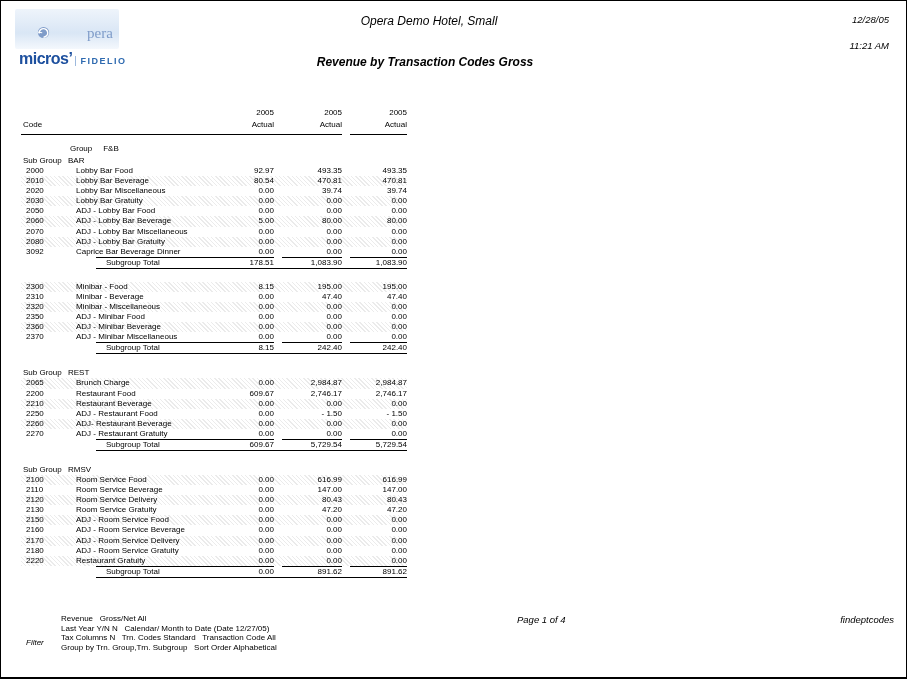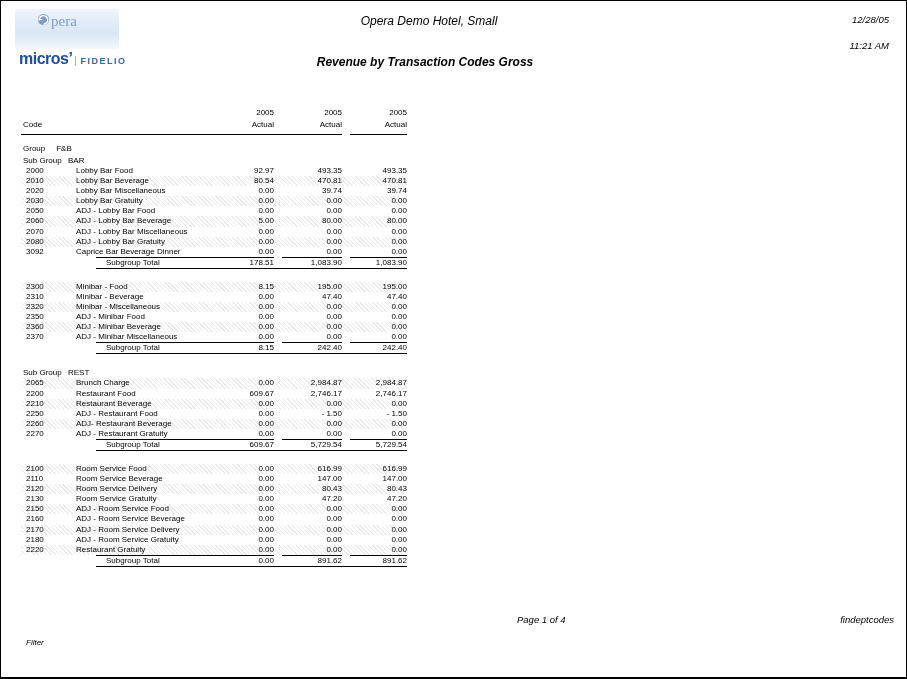--- a/index.html
+++ b/index.html
@@ -5,21 +5,21 @@
   html,body{margin:0;padding:0;background:#fff;}
   .page{
     position:relative;width:907px;height:679px;box-sizing:border-box;
     background:#fff;border:1px solid #000;border-bottom:2px solid #000;
     font-family:"Liberation Sans",sans-serif;color:#000;overflow:hidden;
   }
   
   .logo{position:absolute;left:14px;top:8px;width:104px;height:40px;
     background:linear-gradient(180deg,#eef4fb 0%,#d9e6f5 60%,#f4f8fd 100%);
     border-radius:2px;}
-  .opera-line{position:absolute;left:22px;top:3px;display:flex;align-items:center;}
+  .opera-line{position:absolute;left:22px;top:16px;display:flex;gap:36px;}
   .opera-text{font-size:15px;color:#7f9cc9;letter-spacing:0;font-family:"Liberation Serif",serif;}
   .micros-line{position:absolute;left:4px;top:21px;display:flex;align-items:baseline;}
   .micros-text{font-size:16px;font-weight:bold;color:#1c4f9e;letter-spacing:-0.5px;margin-top:20px;}
   .fidelio-text{font-size:9px;font-weight:bold;color:#2e6ab0;letter-spacing:1.5px;
     border-left:1px solid #9db9dd;margin-left:3px;padding-left:4px;}
   .center-head{position:absolute;left:0;top:13px;width:856px;text-align:center;
     font-style:italic;font-size:12px;}
   .report-title{position:absolute;left:0;top:54px;width:848px;text-align:center;
     font-style:italic;font-weight:bold;font-size:12px;}
   .head-date{position:absolute;right:17px;top:13px;font-style:italic;font-size:9.5px;}
@@ -30,21 +30,21 @@
   .c-code{width:55px;padding-left:5px;box-sizing:border-box;}
   .c-desc{width:150px;box-sizing:border-box;}
   .c-day{width:48px;text-align:right;}
   .c-month{width:68px;text-align:right;}
   .c-year{width:65px;text-align:right;}
   .hrow{height:12px;line-height:12px;}
   .hrow .c-code,.hrow .c-desc{padding-left:2px;}
   .head-rule{position:relative;height:1px;margin-top:3px;}
   .head-rule .seg{position:absolute;top:0;height:1px;background:#000;}
   .group-row{margin-top:8px;height:12px;line-height:12px;padding-left:2px;}
-  .lbl-w{display:inline-block;width:31px;}
+  .lbl-w{display:inline-block;width:31px;margin-left:47px;}
   .sg-lbl-w{display:inline-block;width:45px;}
   .subgroup-label{height:11px;line-height:11px;padding-left:2px;}
   .sg-section{margin-top:0;}
   .sg-section + .sg-section{margin-top:13px;}
   .trow{height:10.1px;line-height:10.1px;}
   .trow.shaded{background:repeating-linear-gradient(45deg,rgba(60,60,60,0.10) 0px,rgba(60,60,60,0.10) 1px,rgba(255,255,255,0) 1px,rgba(255,255,255,0) 3px);}
   .total-row{position:relative;height:12px;line-height:12px;font-size:8px;}
   .total-row .t-label{padding-left:30px;}
   .total-row .ln{position:absolute;height:1px;background:#000;}
   
@@ -289,20 +289,21 @@
             <span class="ln" style="left: 329px; width: 57px; top: 0px;"></span>
             <span class="ln" style="left: 75px; width: 311px; bottom: 0px;"></span>
             <span class="c-code"></span>
             <span class="c-desc t-label">Subgroup Total</span>
             <span class="c-day">609.67</span>
             <span class="c-month">5,729.54</span>
             <span class="c-year">5,729.54</span>
           </div>
         </div>
         <div class="sg-section">
+          <div class="subgroup-label"><span class="sg-lbl-w">Sub Group</span><span>RMSV</span></div>
           <div class="frow trow shaded">
             <span class="c-code">2100</span>
             <span class="c-desc">Room Service Food</span>
             <span class="c-day">0.00</span>
             <span class="c-month">616.99</span>
             <span class="c-year">616.99</span>
           </div>
           <div class="frow trow">
             <span class="c-code">2110</span>
             <span class="c-desc">Room Service Beverage</span>
@@ -368,16 +369,17 @@
             <span class="c-desc t-label">Subgroup Total</span>
             <span class="c-day">0.00</span>
             <span class="c-month">891.62</span>
             <span class="c-year">891.62</span>
           </div>
         </div>
       </div>
   </div>
 
   <div class="filter-label">Filter</div>
+  <div class="filter-lines" id="filter-lines"><div>Revenue   Gross/Net All</div><div>Last Year Y/N N   Calendar/ Month to Date (Date 12/27/05)</div><div>Tax Columns N   Trn. Codes Standard   Transaction Code All</div><div>Group by Trn. Group,Trn. Subgroup   Sort Order Alphabetical</div></div>
   <div class="page-info">Page 1 of 4</div>
   <div class="report-code">findeptcodes</div>
 
 </div>
 
 </body></html>

